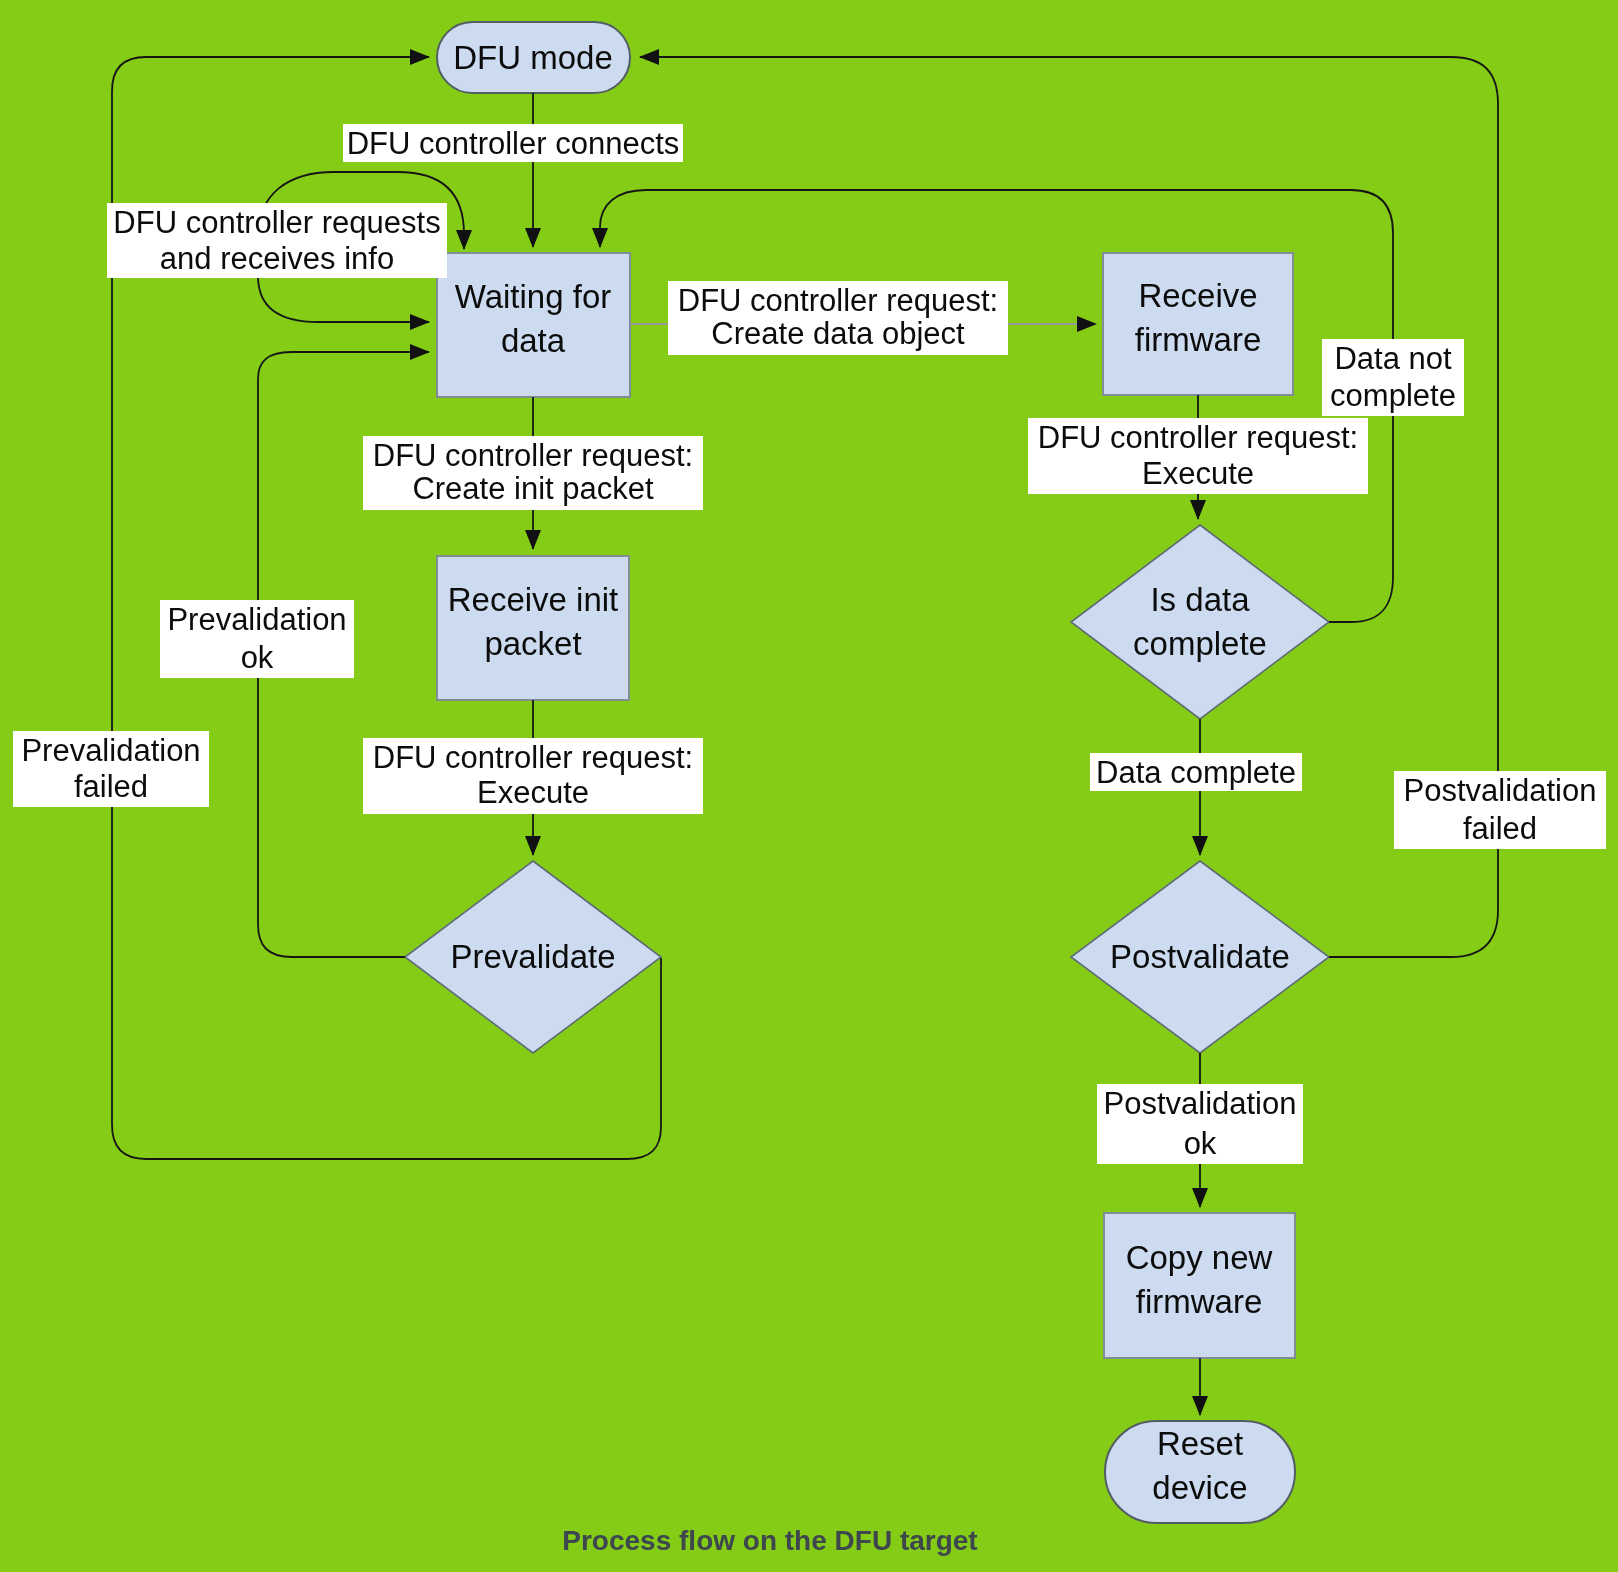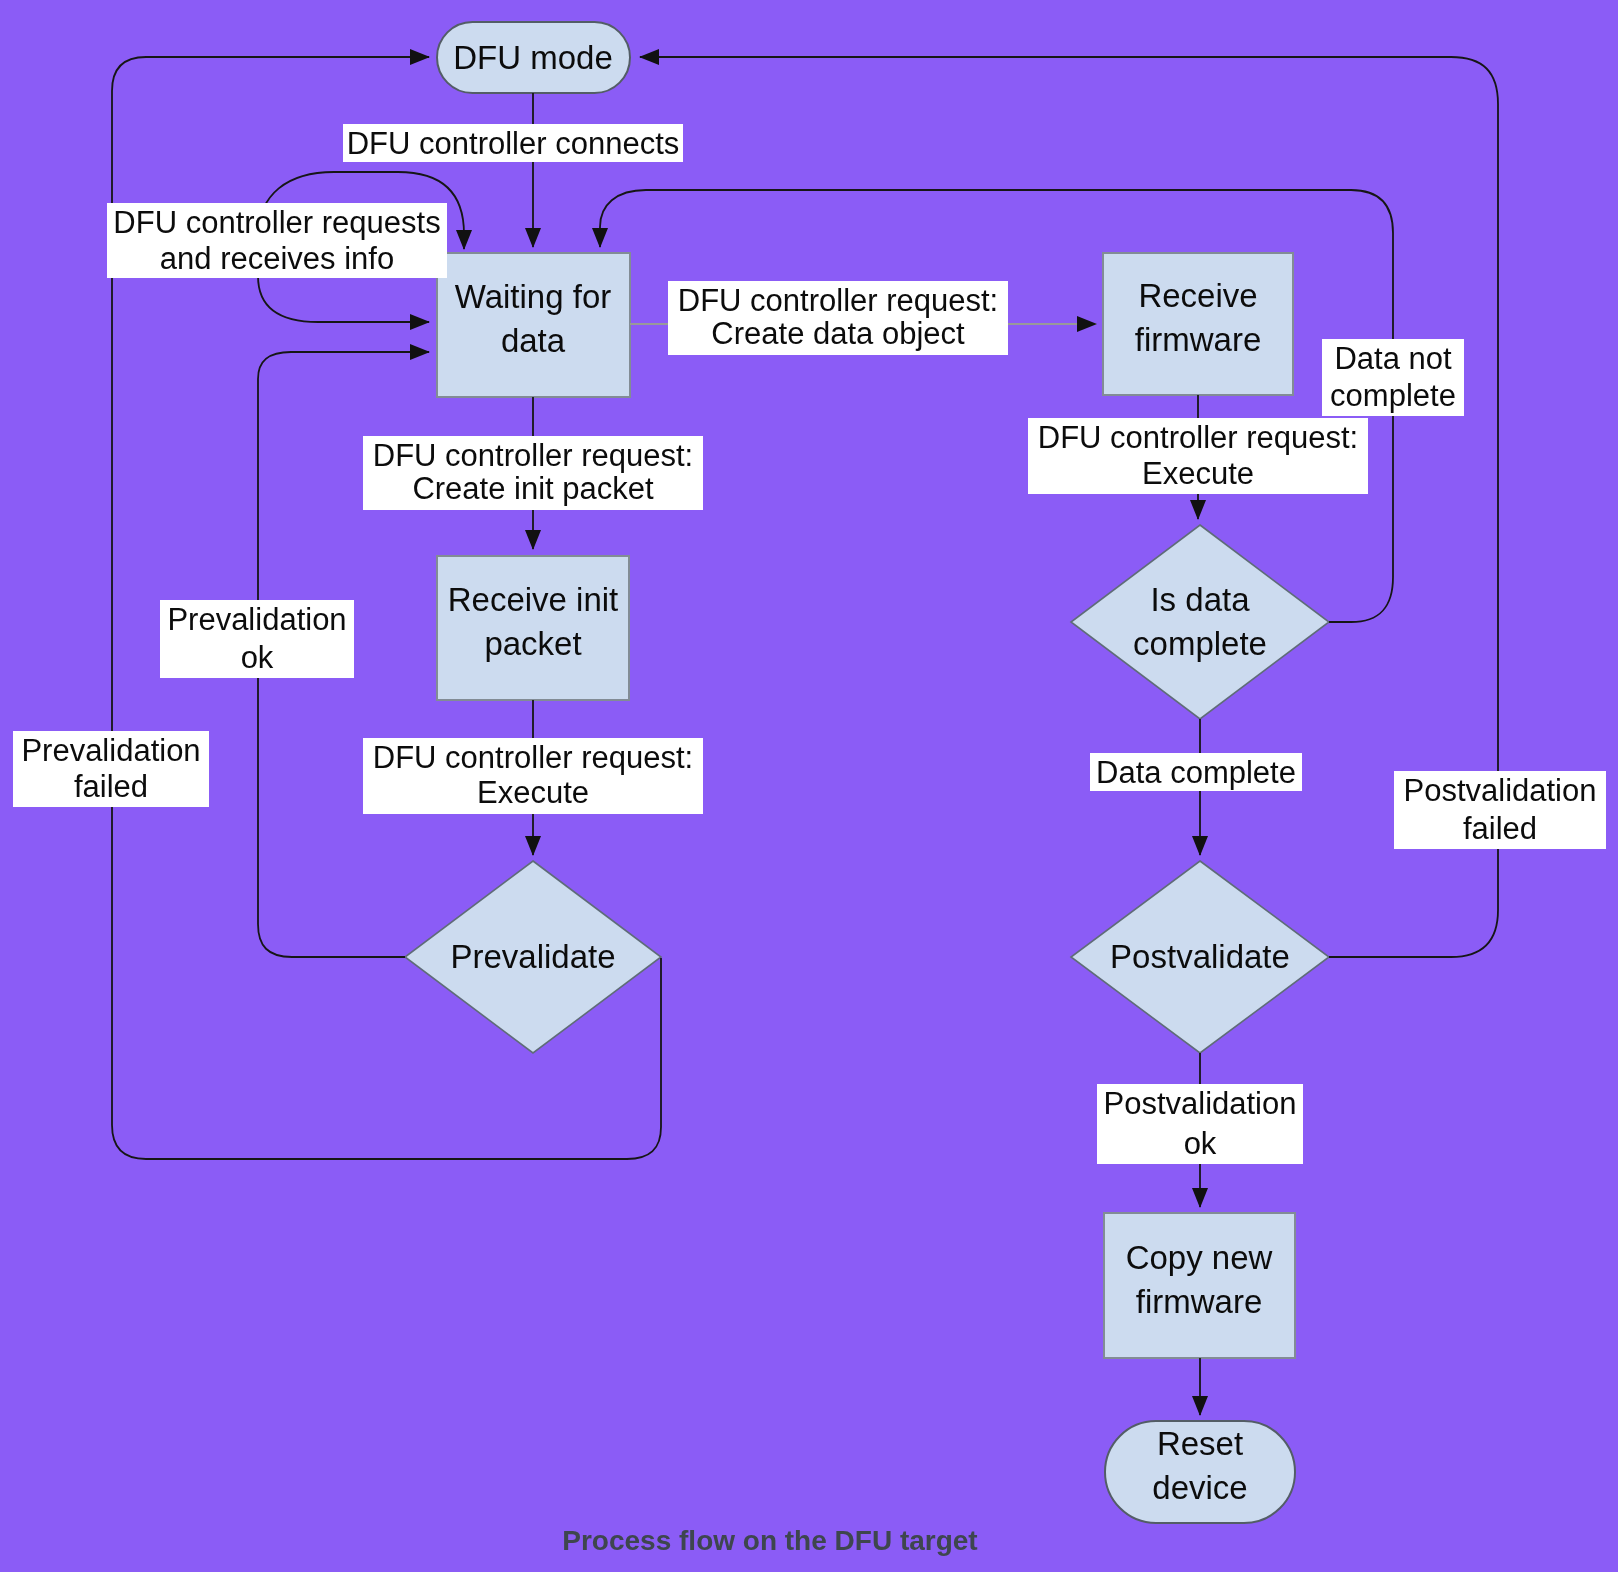--- a/index.html
+++ b/index.html
@@ -1,16 +1,16 @@
 <!DOCTYPE html>
 <html><head>
 <meta charset="utf-8">
 <style>
   html,body{margin:0;padding:0;background:#ffffff;}
-  .stage{position:relative;width:1618px;height:1572px;background:#8b5cf6;overflow:hidden;}
+  .stage{position:relative;width:1618px;height:1572px;background:#84cc16;overflow:hidden;}
   svg{display:block;}
   .node-rect{fill:#ccdbef;stroke:#828c95;stroke-width:2;}
   .node-diamond{fill:#ccdbef;stroke:#5f6c78;stroke-width:1.6;}
   .node-stadium{fill:#ccdbef;stroke:#535d66;stroke-width:2;}
   .edge{fill:none;stroke:#161616;stroke-width:1.8;}
   .edge-gray{fill:none;stroke:#999999;stroke-width:1.8;}
   .label-bg{fill:#ffffff;stroke:none;}
   .node-text{font-family:"Liberation Sans", sans-serif;font-size:33px;fill:#0c0c0c;text-anchor:middle;}
   .edge-text{font-family:"Liberation Sans", sans-serif;font-size:31px;fill:#0c0c0c;text-anchor:middle;}
   .caption-text{font-family:"Liberation Sans", sans-serif;font-size:28px;font-weight:bold;fill:#3e464e;text-anchor:middle;}

